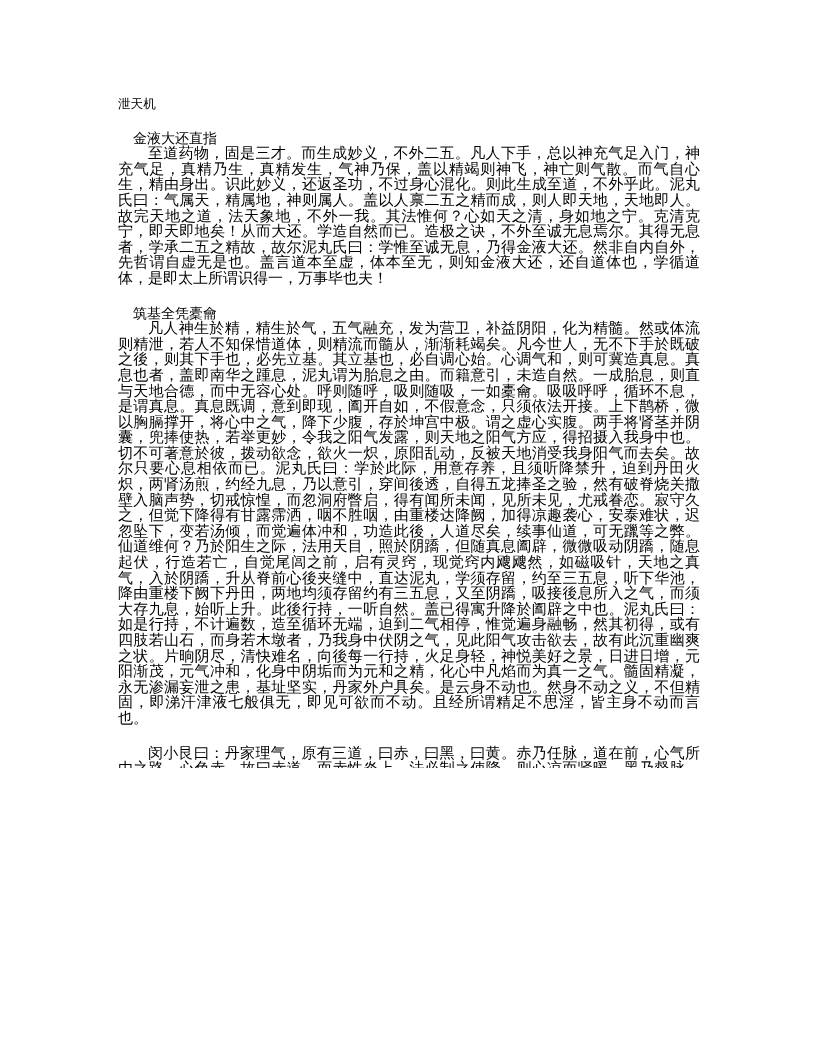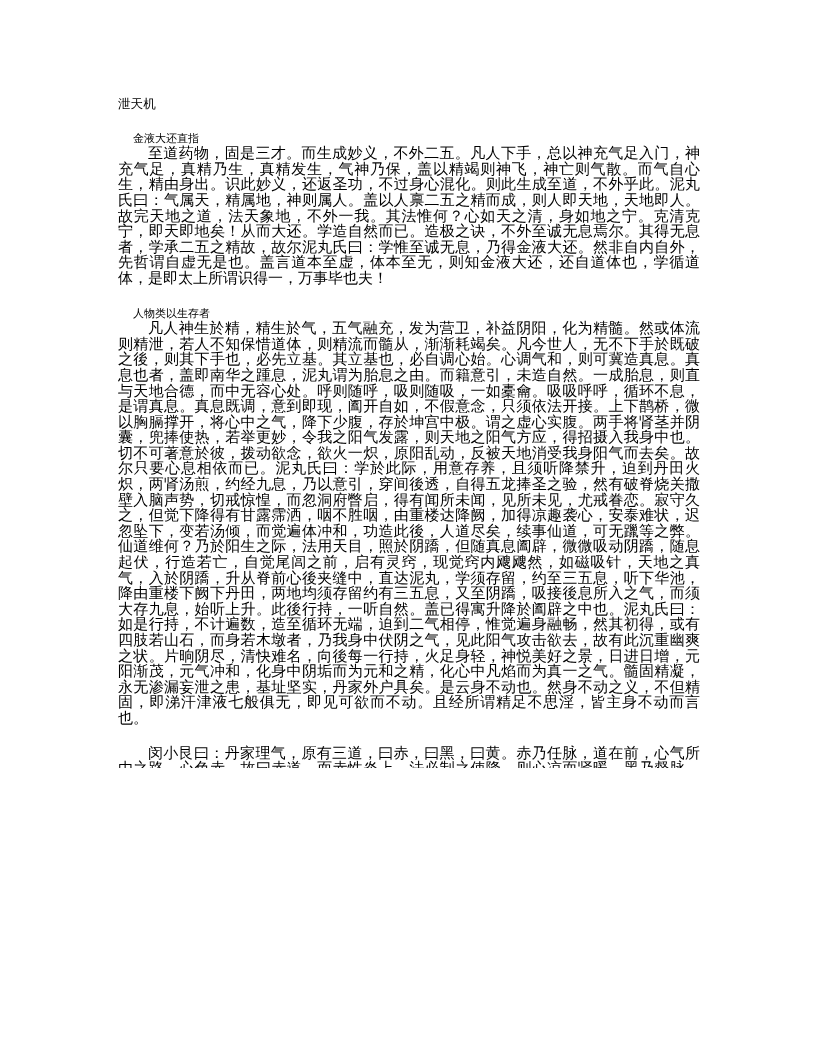--- a/index.html
+++ b/index.html
@@ -26,21 +26,21 @@
     width: 582px;
   }
   .doc-title {
     font-size: 12.6px;
     line-height: 15.6px;
     margin: 0 0 19px 0;
     text-align: justify;
     text-justify: inter-ideograph;
   }
   .section-heading {
-    font-size: 11px;
+    font-size: 14px;
     line-height: 15.6px;
     margin: 0;
     text-indent: 15px;
     text-align: left;
   }
   .para {
     font-size: 15px;
     line-height: 15.6px;
     margin: 0;
     text-indent: 30px;
@@ -62,20 +62,20 @@
 <div class="page">
   <div class="content">
 
     <p class="doc-title">泄天机</p>
 
     <p class="section-heading">金液大还直指</p>
 
     <p class="para tight">至道药物，固是三才。而生成妙义，不外二五。凡人下手，总以神充气足入门，神充气足，真精乃生，真精发生，气神乃保，盖以精竭则神飞，神亡则气散。而气自心生，精由身出。识此妙义，还返圣功，不过身心混化。则此生成至道，不外乎此。泥丸氏曰：气属天，精属地，神则属人。盖以人禀二五之精而成，则人即天地，天地即人。故完天地之道，法天象地，不外一我。其法惟何？心如天之清，身如地之宁。克清克宁，即天即地矣！从而大还。学造自然而已。造极之诀，不外至诚无息焉尔。其得无息者，学承二五之精故，故尔泥丸氏曰：学惟至诚无息，乃得金液大还。然非自内自外，先哲谓自虚无是也。盖言道本至虚，体本至无，则知金液大还，还自道体也，学循道体，是即太上所谓识得一，万事毕也夫！</p>
 
 
-    <p class="section-heading" style="margin-top:19px;">人物类以生存者</p>
+    <p class="section-heading" style="margin-top:19px;">筑基全凭橐龠</p>
 
     <p class="para tight">凡人神生於精，精生於气，五气融充，发为营卫，补益阴阳，化为精髓。然或体流则精泄，若人不知保惜道体，则精流而髓从，渐渐耗竭矣。凡今世人，无不下手於既破之後，则其下手也，必先立基。其立基也，必自调心始。心调气和，则可冀造真息。真息也者，盖即南华之踵息，泥丸谓为胎息之由。而籍意引，未造自然。一成胎息，则直与天地合德，而中无容心处。呼则随呼，吸则随吸，一如橐龠。吸吸呼呼，循环不息，是谓真息。真息既调，意到即现，阖开自如，不假意念，只须依法开接。上下鹊桥，微以胸膈撑开，将心中之气，降下少腹，存於坤宫中极。谓之虚心实腹。两手将肾茎并阴囊，兜捧使热，若举更妙，令我之阳气发露，则天地之阳气方应，得招摄入我身中也。切不可著意於彼，拨动欲念，欲火一炽，原阳乱动，反被天地消受我身阳气而去矣。故尔只要心息相依而已。泥丸氏曰：学於此际，用意存养，且须听降禁升，迫到丹田火炽，两肾汤煎，约经九息，乃以意引，穿间後透，自得五龙捧圣之验，然有破脊烧关撒壁入脑声势，切戒惊惶，而忽洞府瞥启，得有闻所未闻，见所未见，尤戒眷恋。寂守久之，但觉下降得有甘露霈洒，咽不胜咽，由重楼达降阙，加得凉趣袭心，安泰难状，迟忽坠下，变若汤倾，而觉遍体冲和，功造此後，人道尽矣，续事仙道，可无躐等之弊。仙道维何？乃於阳生之际，法用天目，照於阴蹻，但随真息阖辟，微微吸动阴蹻，随息起伏，行造若亡，自觉尾闾之前，启有灵窍，现觉窍内飕飕然，如磁吸针，天地之真气，入於阴蹻，升从脊前心後夹缝中，直达泥丸，学须存留，约至三五息，听下华池，降由重楼下阙下丹田，两地均须存留约有三五息，又至阴蹻，吸接後息所入之气，而须大存九息，始听上升。此後行持，一听自然。盖已得寓升降於阖辟之中也。泥丸氏曰：如是行持，不计遍数，造至循环无端，迫到二气相停，惟觉遍身融畅，然其初得，或有四肢若山石，而身若木墩者，乃我身中伏阴之气，见此阳气攻击欲去，故有此沉重幽爽之状。片晌阴尽，清快难名，向後每一行持，火足身轻，神悦美好之景，日进日增，元阳渐茂，元气冲和，化身中阴垢而为元和之精，化心中凡焰而为真一之气。髓固精凝，永无渗漏妄泄之患，基址坚实，丹家外户具矣。是云身不动也。然身不动之义，不但精固，即涕汗津液七般俱无，即见可欲而不动。且经所谓精足不思淫，皆主身不动而言也。</p>
 
     <p class="para gap-before">闵小艮曰：丹家理气，原有三道，曰赤，曰黑，曰黄。赤乃任脉，道在前，心气所由之路，心色赤，故曰赤道，而赤性炎上，法必制之使降，则心凉而肾暖，黑乃督脉，道在後，肾气所由之路，肾色黑，故曰黑道，而黑性润下，法必制之使升，则髓运而神安。原斯二道，精气所由出，人物类以生存者，法故标曰人道，丹家医家详述如此。黄乃黄中，道介赤黑中缝，位在脊前心後，而德统二气，为阖辟中主，境则极虚而寂，故所经驻，只容先天，凡夫仙胎之结之</p>
 
   </div>
 </div>
 
 </body></html>

